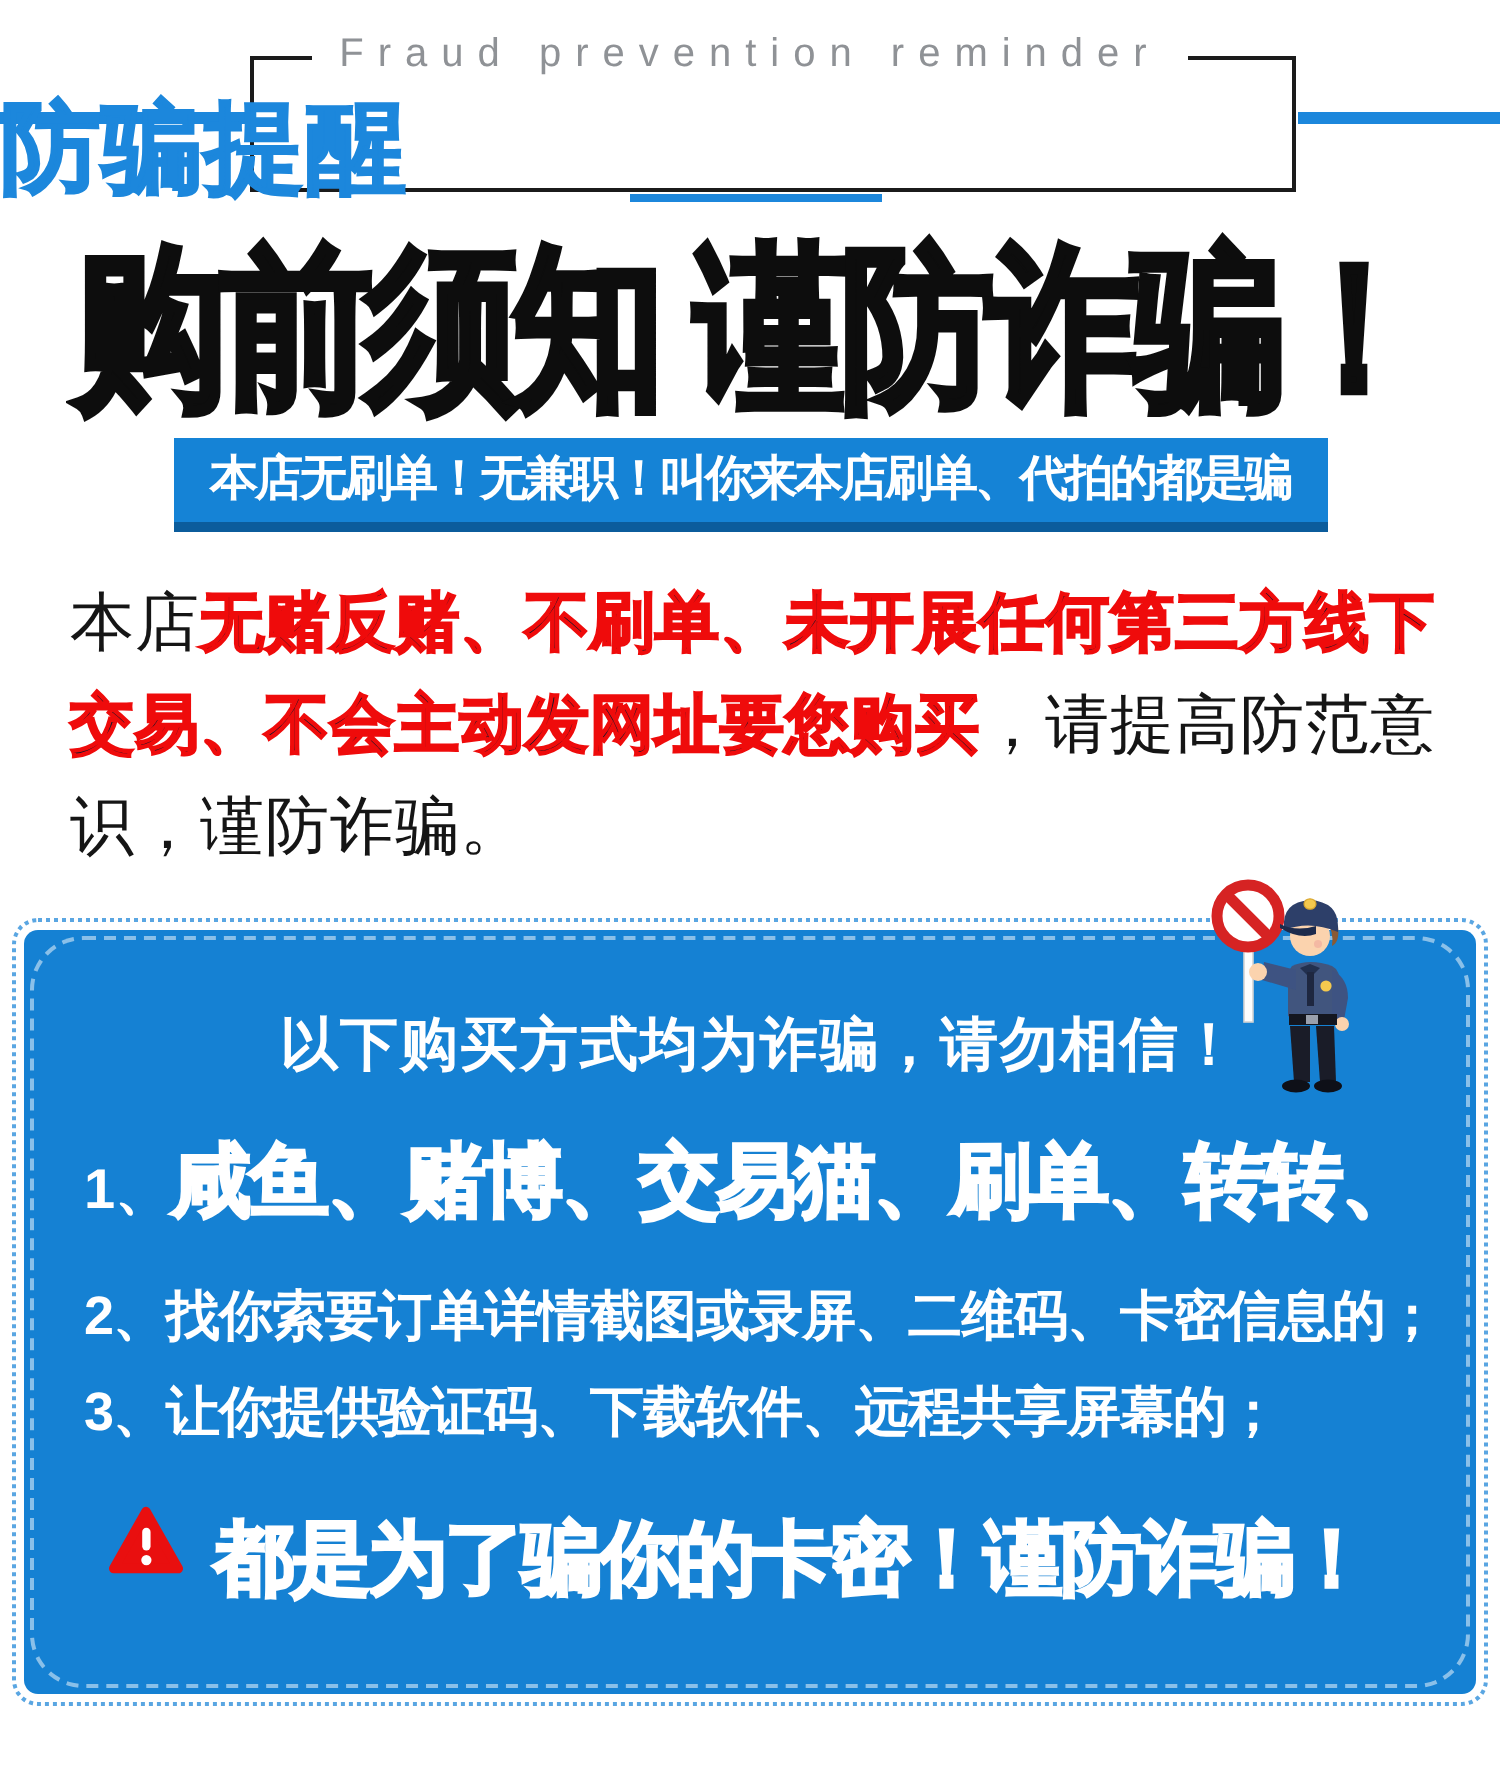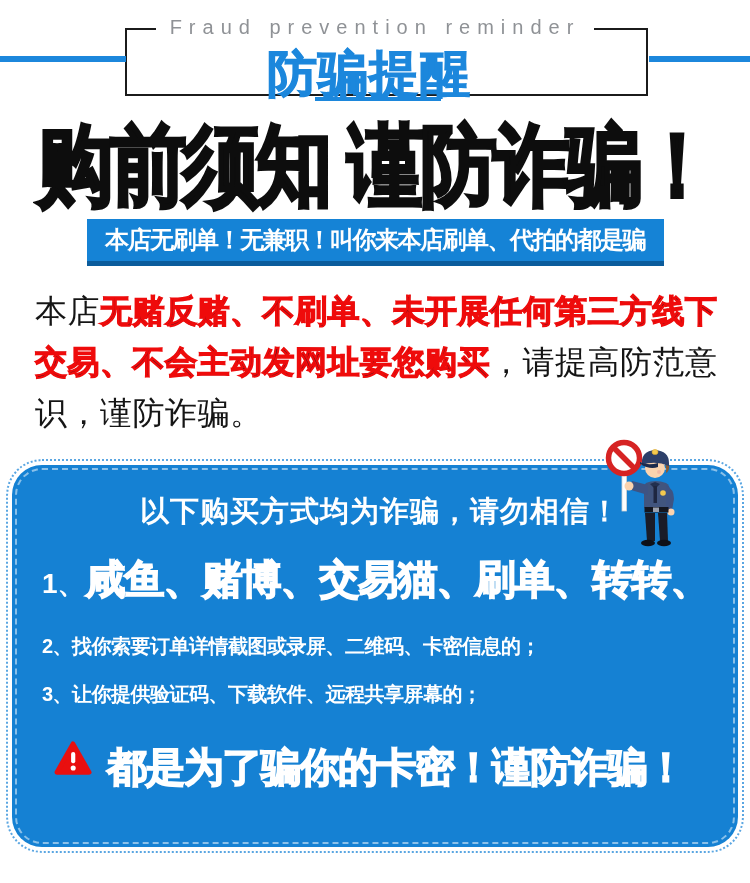--- a/index.html
+++ b/index.html
@@ -9,46 +9,46 @@
     font-family:"Liberation Sans","DejaVu Sans",sans-serif;
   }
   
   .header { position:relative; height:112px; }
   .outline-box { position:absolute; left:125px; top:28px; width:523px; height:68px; border:2px solid #1b1b1b; }
   .accent-line { position:absolute; top:56px; height:6px; background:#1c87dc; }
   .accent-line.left  { left:0; width:126px; }
   .accent-line.right { left:649px; right:0; }
   .en-title { position:absolute; top:16px; left:0; right:0; text-align:center; z-index:2; }
   .en-title span { background:#fff; padding:0 14px; color:#8f9296; font-size:20px; letter-spacing:7px; font-weight:400;margin-top:15px; }
-  .cn-title { position:absolute; top:41px; left:0; right:12px; text-align:center; color:#1c87dc;
+  .cn-title { position:absolute; top:41px; left:0; right:12px; text-align:left; color:#1c87dc;
               font-size:50px; font-weight:900; letter-spacing:1px; -webkit-text-stroke:1.2px #1c87dc; z-index:2; }
   .cn-underline { position:absolute; top:97px; left:315px; width:126px; height:4px; background:#1c87dc; z-index:3; }
   
   .headline { height:95px; line-height:92px; text-align:center; color:#0d0d0d;
               font-size:76px; font-weight:900; letter-spacing:-3px; -webkit-text-stroke:3px #0d0d0d;
               transform:scaleY(1.16); transform-origin:center top; white-space:nowrap; }
   
   .notice-bar { width:577px; height:47px; margin:12px auto 0; background:#1583d6; border-bottom:5px solid #0b5c9c;
                 color:#fff; font-size:24px; font-weight:700; text-align:center; line-height:42px; letter-spacing:-1.5px; }
   
   .intro { margin:20px 26px 0 35px; font-size:32px; line-height:51px; color:#151515; letter-spacing:0.5px; }
   .intro .hl { color:#0f172a; font-weight:700;margin-top:26px; -webkit-text-stroke:1.2px #ef0b0b; }
   
-  .fraud-box { position:relative; margin:26px 12px 0; height:382px; background:#1581d3; border-radius:30px;
-               padding:26px 20px 0 30px; color:#fff;
+  .fraud-box { position:relative; margin:26px 12px 0; height:382px; background:#1581d3; border-radius:7px;
+               padding:38px 20px 0 30px; color:#fff;
                outline:2px dotted #5aa6e2; outline-offset:4px; }
   .fraud-box::before { content:""; position:absolute; inset:3px; border:2px dashed rgba(255,255,255,.5);
                        border-radius:27px; pointer-events:none; }
   .box-title { text-align:center; font-size:29px; font-weight:800; letter-spacing:1px; line-height:40px; }
   .item1-line1 { margin-top:20px; line-height:56px; white-space:nowrap; }
   .item-num { font-size:28px; font-weight:700; }
   .big { font-size:40px; font-weight:900; -webkit-text-stroke:1.5px #fff; letter-spacing:-1px; }
   .item1-line2 { line-height:52px; white-space:nowrap; }
   .item1-line2 .rest { font-size:30px; font-weight:700; }
-  .item { font-size:20px; font-weight:700; line-height:40px; letter-spacing:-0.5px; white-space:nowrap; }
+  .item { font-size:27px; font-weight:700; line-height:40px; letter-spacing:-0.5px; white-space:nowrap; }
   .item.i2 { margin-top:10px; }
   .item.i3 { margin-top:8px; }
   .final { margin-top:26px; display:flex; align-items:flex-start; gap:15px; padding-left:12px; }
   .final-text { font-size:40px; font-weight:900; -webkit-text-stroke:1.5px #fff; letter-spacing:-1.5px; white-space:nowrap; }
   .tri-icon { width:38px; height:38px; flex:0 0 auto; }
   
   .officer { position:absolute; top:-34px; right:40px; width:100px; height:118px; z-index:4; }
 </style>
 </head>
 <body>

